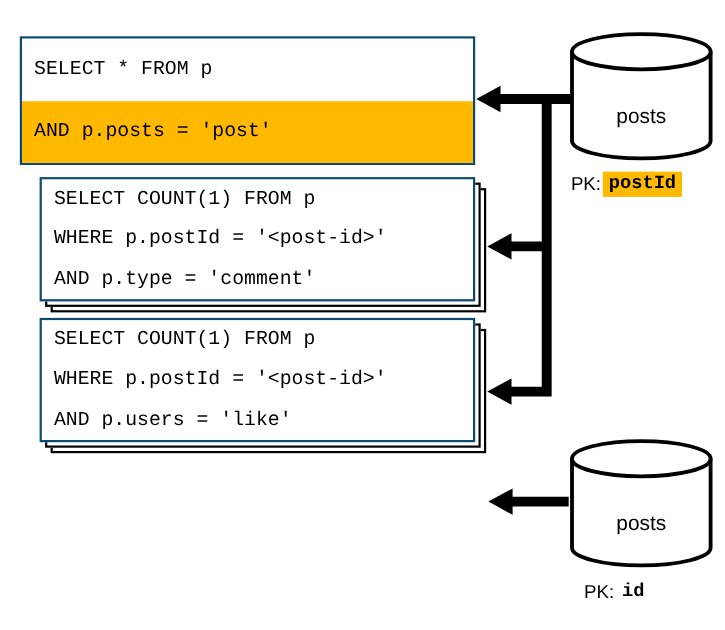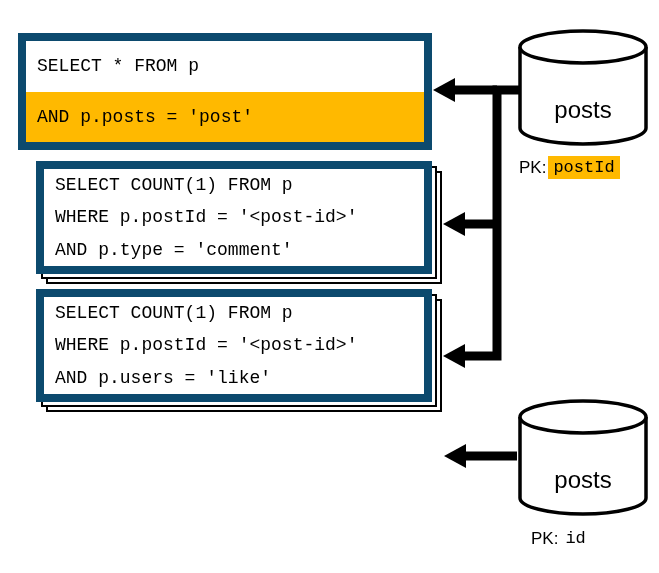--- a/index.html
+++ b/index.html
@@ -15,21 +15,21 @@
   svg.connectors {
     position: absolute; left: 0; top: 0;
     pointer-events: none; z-index: 3;
   }
   .conn { fill: none; stroke: #000; stroke-width: 9; stroke-linejoin: miter; }
   .connectors polygon { fill: #000; stroke: none; }
 
   .qbox {
     position: absolute;
     background: #fff;
-    border: 8px solid #0c4a6e;
+    border: 2px solid #0c4a6e;
     display: flex; flex-direction: column;
     z-index: 2;
   }
   .qline {
     flex: 1;
     display: flex; align-items: center;
     padding: 0 11px;
     font-size: 18px;
     white-space: pre;
   }
@@ -40,32 +40,33 @@
     position: absolute; width: 100%; height: 100%;
     background: #fff; border: 2px solid #000;
   }
   .stack .qbox { left: 0; top: 0; width: 100%; height: 100%; }
 
   .db { position: absolute; z-index: 2; }
   .db-label {
     position: absolute; left: 0; top: 68px; width: 132px;
     text-align: center;
     font-family: "Liberation Sans", sans-serif;
-    font-size: 24px;
+    font-size: 19px;
   }
   .pk {
     position: absolute; z-index: 2;
     display: flex; align-items: center; gap: 2px;
     font-family: "Liberation Sans", sans-serif;
     font-size: 17px;
   }
   .pk-val {
     font-family: "Liberation Mono", "DejaVu Sans Mono", monospace;
     font-size: 17px;
     padding: 2px 5px;
+    font-weight: bold;
   }
 </style>
 </head>
 <body>
 
 <div class="canvas">
 
   <svg class="connectors" width="659" height="573" viewBox="0 0 659 573">
     <path class="conn" d="M520 90 H497 V356 H464"></path>
     <path class="conn" d="M497 90 H454"></path>

